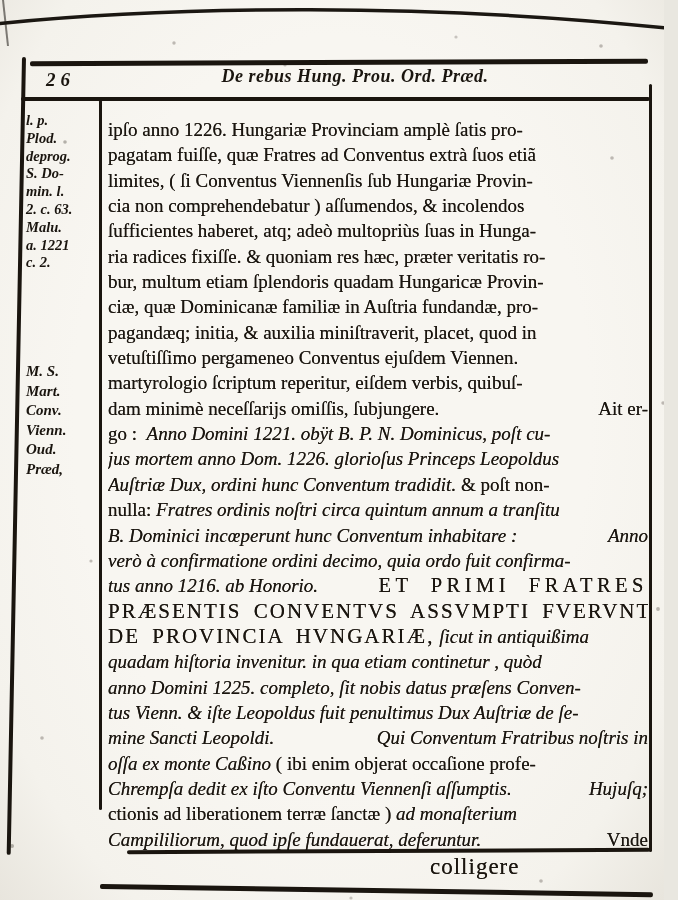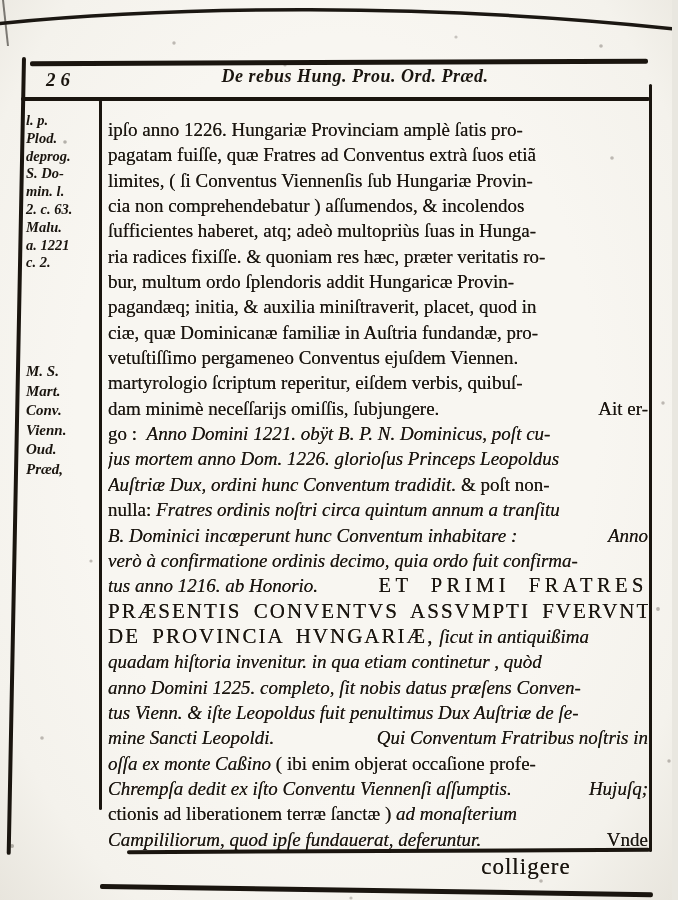--- a/index.html
+++ b/index.html
@@ -11,21 +11,20 @@
     width:678px;height:900px;
     background:#e9e7e0;
     font-family:"Liberation Serif","DejaVu Serif",serif;
     color:var(--ink);
     overflow:hidden;
   }
   .scan{
     position:relative;width:664px;height:900px;
     background:radial-gradient(ellipse at 50% 46%, #f8f6f1 55%, var(--paper) 82%, #e8e5dd 100%);
     overflow:hidden;
-    padding-left:8px;
   }
   .speckles{
     position:absolute;left:0;top:0;width:2px;height:2px;border-radius:50%;
     background:transparent;
     box-shadow:
       64px 141px 0 0.8px rgba(55,48,40,.35),
       131px 487px 0 0.6px rgba(55,48,40,.3),
       41px 737px 0 0.8px rgba(55,48,40,.3),
       284px 64px 0 0.6px rgba(55,48,40,.28),
       611px 157px 0 0.8px rgba(55,48,40,.3),
@@ -72,21 +71,21 @@
     height:25.35px;line-height:25.35px;
     font-size:19px;white-space:pre;
     text-shadow:0 0 0.5px rgba(26,21,15,.8);
   }
   .seg-r{font-style:normal;}
   .seg-i{font-style:italic;}
   .seg-c{font-style:normal;font-size:21px;letter-spacing:2px;word-spacing:5px;}
   .seg-cw{font-style:normal;font-size:20.5px;letter-spacing:4.5px;word-spacing:9px;}
   .seg-sp{flex:1 1 auto;min-width:10px;}
   .catchword{
-    position:absolute;left:430px;top:854px;width:192px;text-align:center;
+    position:absolute;left:430px;top:854px;width:192px;text-align:left;
     font-size:23px;letter-spacing:1px;
     text-shadow:0 0 0.5px rgba(26,21,15,.8);
   }
 </style>
 </head>
 <body>
 
 <div class="scan">
 
   <svg class="page-edge" width="678" height="52" viewBox="0 0 678 52">
@@ -127,32 +126,32 @@
       </div>
   </div>
 
   <div class="text-col">
       <div class="body-line"><span class="seg-r">ipſo anno 1226. Hungariæ Provinciam amplè ſatis pro-</span></div>
       <div class="body-line"><span class="seg-r">pagatam fuiſſe, quæ Fratres ad Conventus extrà ſuos etiã</span></div>
       <div class="body-line"><span class="seg-r">limites, ( ſi Conventus Viennenſis ſub Hungariæ Provin-</span></div>
       <div class="body-line"><span class="seg-r">cia non comprehendebatur ) aſſumendos, &amp; incolendos</span></div>
       <div class="body-line"><span class="seg-r">ſufficientes haberet, atq; adeò multopriùs ſuas in Hunga-</span></div>
       <div class="body-line"><span class="seg-r">ria radices fixiſſe. &amp; quoniam res hæc, præter veritatis ro-</span></div>
-      <div class="body-line"><span class="seg-r">bur, multum ordo ſplendoris addit Hungaricæ Provin-</span></div>
+      <div class="body-line"><span class="seg-r">bur, multum etiam ſplendoris quadam Hungaricæ Provin-</span></div>
+      <div class="body-line"><span class="seg-r">ciæ, quæ Dominicanæ familiæ in Auſtria fundandæ, pro-</span></div>
       <div class="body-line"><span class="seg-r">pagandæq; initia, &amp; auxilia miniſtraverit, placet, quod in</span></div>
-      <div class="body-line"><span class="seg-r">ciæ, quæ Dominicanæ familiæ in Auſtria fundandæ, pro-</span></div>
       <div class="body-line"><span class="seg-r">vetuſtiſſimo pergameneo Conventus ejuſdem Viennen.</span></div>
       <div class="body-line"><span class="seg-r">martyrologio ſcriptum reperitur, eiſdem verbis, quibuſ-</span></div>
       <div class="body-line"><span class="seg-r">dam minimè neceſſarijs omiſſis, ſubjungere.</span><span class="seg-sp"></span><span class="seg-r">Ait er-</span></div>
       <div class="body-line"><span class="seg-r">go :  </span><span class="seg-i">Anno Domini 1221. obÿt B. P. N. Dominicus, poſt cu-</span></div>
       <div class="body-line"><span class="seg-i">jus mortem anno Dom. 1226. glorioſus Princeps Leopoldus</span></div>
       <div class="body-line"><span class="seg-i">Auſtriæ Dux, ordini hunc Conventum tradidit.</span><span class="seg-r"> &amp; poſt non-</span></div>
       <div class="body-line"><span class="seg-r">nulla: </span><span class="seg-i">Fratres ordinis noſtri circa quintum annum a tranſitu</span></div>
       <div class="body-line"><span class="seg-i">B. Dominici incœperunt hunc Conventum inhabitare :</span><span class="seg-sp"></span><span class="seg-i">Anno</span></div>
-      <div class="body-line"><span class="seg-i">verò à confirmatione ordinis decimo, quia ordo fuit confirma-</span></div>
+      <div class="body-line"><span class="seg-i">verò à confirmatione ordini decimo, quia ordo fuit confirma-</span></div>
       <div class="body-line"><span class="seg-i">tus anno 1216. ab Honorio.</span><span class="seg-sp"></span><span class="seg-cw">ET PRIMI FRATRES</span></div>
       <div class="body-line"><span class="seg-c">PRÆSENTIS CONVENTVS ASSVMPTI FVERVNT</span></div>
       <div class="body-line"><span class="seg-c">DE PROVINCIA HVNGARIÆ,</span><span class="seg-i"> ſicut in antiquißima</span></div>
       <div class="body-line"><span class="seg-i">quadam hiſtoria invenitur. in qua etiam continetur , quòd</span></div>
       <div class="body-line"><span class="seg-i">anno Domini 1225. completo, ſit nobis datus præſens Conven-</span></div>
       <div class="body-line"><span class="seg-i">tus Vienn. &amp; iſte Leopoldus fuit penultimus Dux Auſtriæ de ſe-</span></div>
       <div class="body-line"><span class="seg-i">mine Sancti Leopoldi.</span><span class="seg-sp"></span><span class="seg-i">Qui Conventum Fratribus noſtris in</span></div>
       <div class="body-line"><span class="seg-i">oſſa ex monte Caßino </span><span class="seg-r">( ibi enim objerat occaſione profe-</span></div>
       <div class="body-line"><span class="seg-i">Chrempſa dedit ex iſto Conventu Viennenſi aſſumptis.</span><span class="seg-sp"></span><span class="seg-i">Hujuſq;</span></div>
       <div class="body-line"><span class="seg-r">ctionis ad liberationem terræ ſanctæ ) </span><span class="seg-i">ad monaſterium</span></div>

